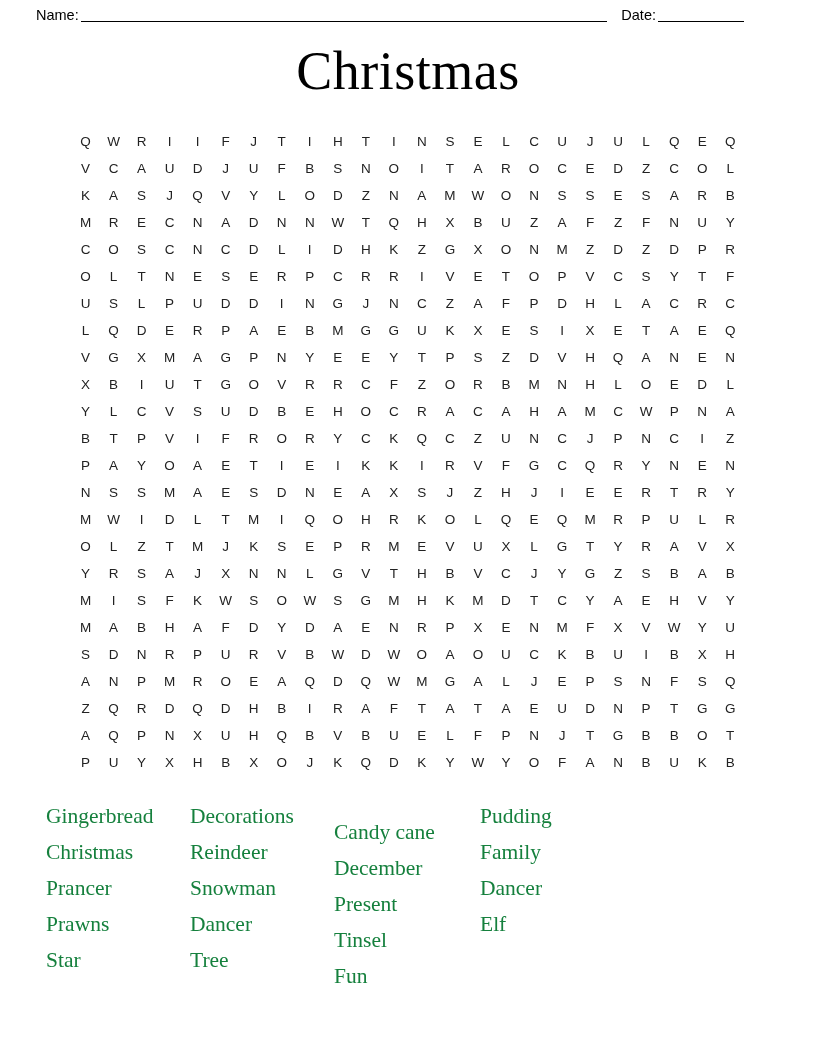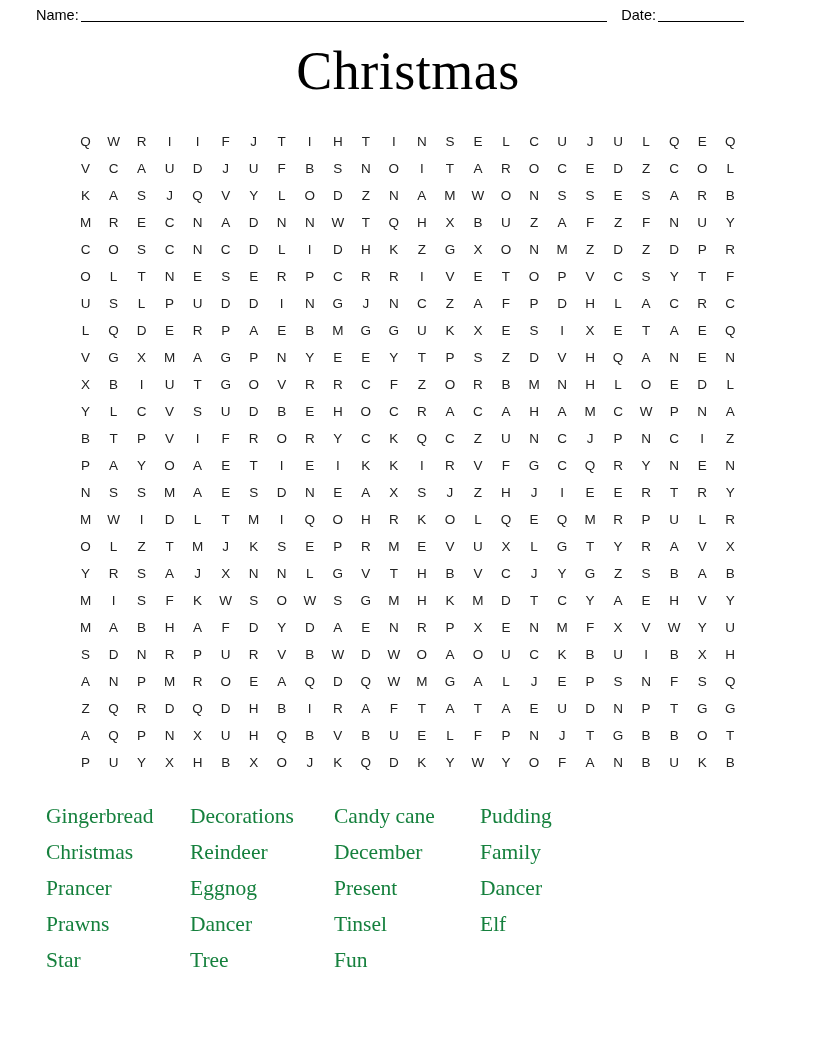--- a/index.html
+++ b/index.html
@@ -87,21 +87,21 @@
     padding: 0 40px 0 46px;
     display: flex;
     justify-content: flex-start;
   }
   .word-col {
     display: flex;
     flex-direction: column;
   }
   .word-col.c0 { width: 144px; }
   .word-col.c1 { width: 144px; }
-  .word-col.c2 { width: 146px; }
+  .word-col.c2 { width: 146px; margin-top: 16px; }
   .word-col.c3 { width: 144px; }
   .word-col.c4 { width: 140px; }
   .word {
     font-family: "Liberation Serif", serif;
     font-size: 21.5px;
     line-height: 36px;
     color: #15803d;
     white-space: nowrap;
   }
 </style>
@@ -751,21 +751,21 @@
       <div class="word-col c0">
         <div class="word">Gingerbread</div>
         <div class="word">Christmas</div>
         <div class="word">Prancer</div>
         <div class="word">Prawns</div>
         <div class="word">Star</div>
       </div>
       <div class="word-col c1">
         <div class="word">Decorations</div>
         <div class="word">Reindeer</div>
-        <div class="word">Eggnog</div>
+        <div class="word">Snowman</div>
         <div class="word">Dancer</div>
         <div class="word">Tree</div>
       </div>
       <div class="word-col c2">
         <div class="word">Candy cane</div>
         <div class="word">December</div>
         <div class="word">Present</div>
         <div class="word">Tinsel</div>
         <div class="word">Fun</div>
       </div>

